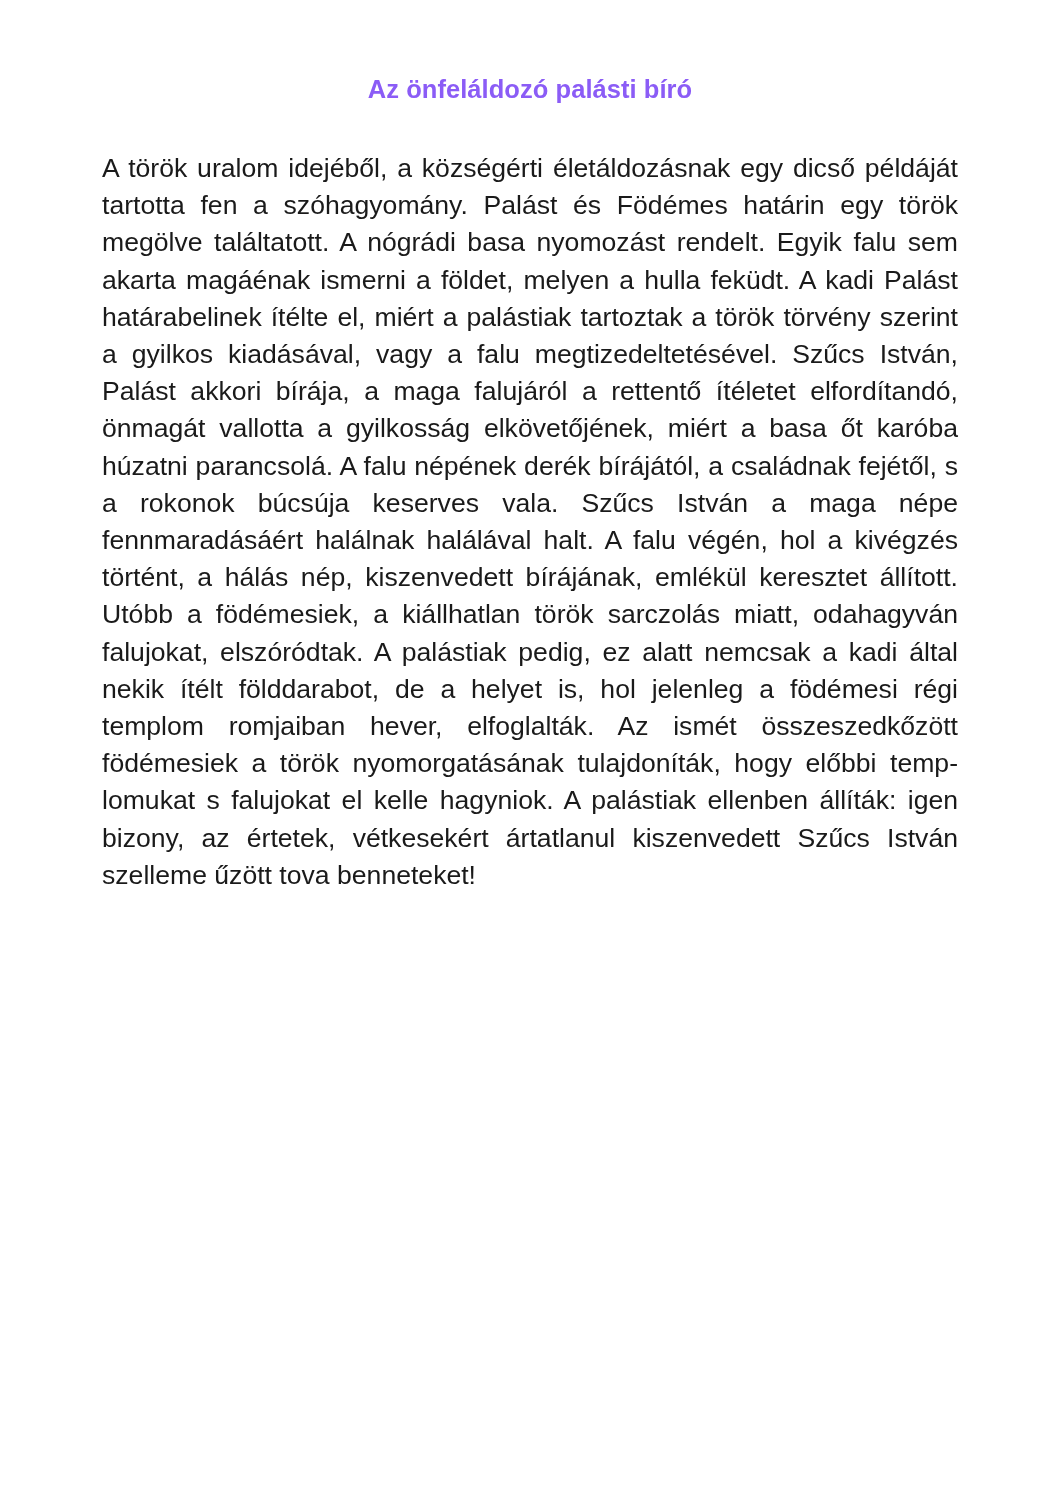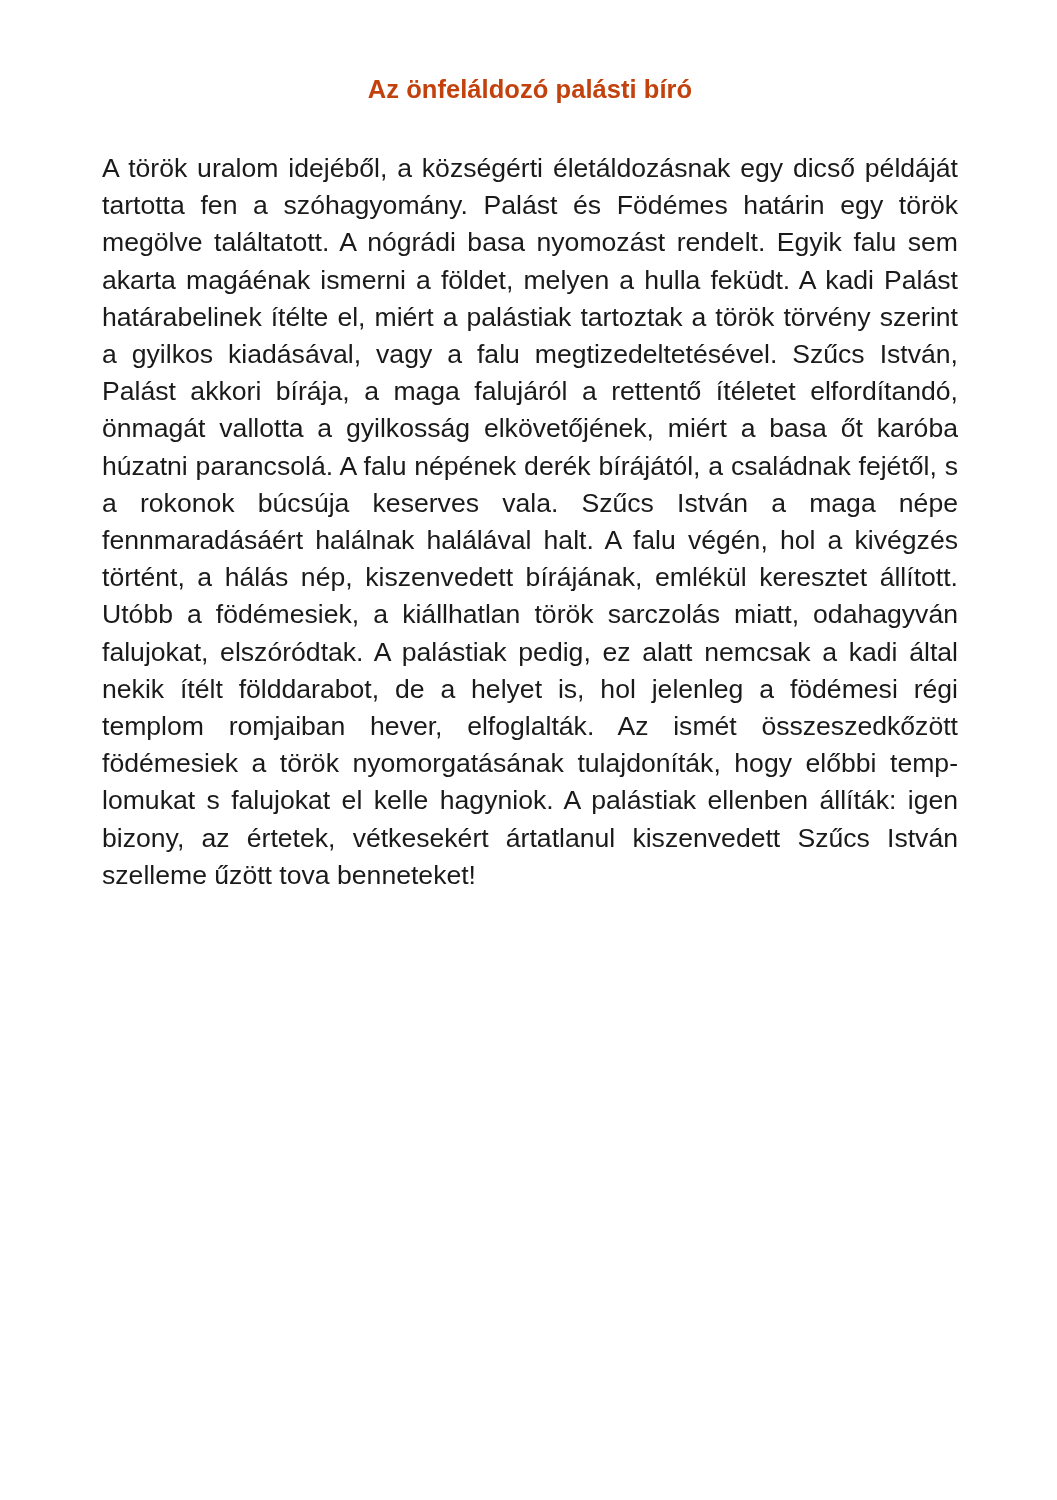--- a/index.html
+++ b/index.html
@@ -24,21 +24,21 @@
     left: 94px;
     top: 72px;
     width: 872px;
   }
 
   .doc-title {
     font-family: "Liberation Sans", sans-serif;
     font-weight: bold;
     font-size: 25.5px;
     line-height: 34px;
-    color: #c2410c;
+    color: #8b5cf6;
     text-align: center;
     margin: 0 0 44px 0;
     letter-spacing: 0.05px;
   }
 
   .doc-body {
     font-family: "Liberation Sans", sans-serif;
     font-weight: normal;
     font-size: 26.6px;
     line-height: 37.2px;

